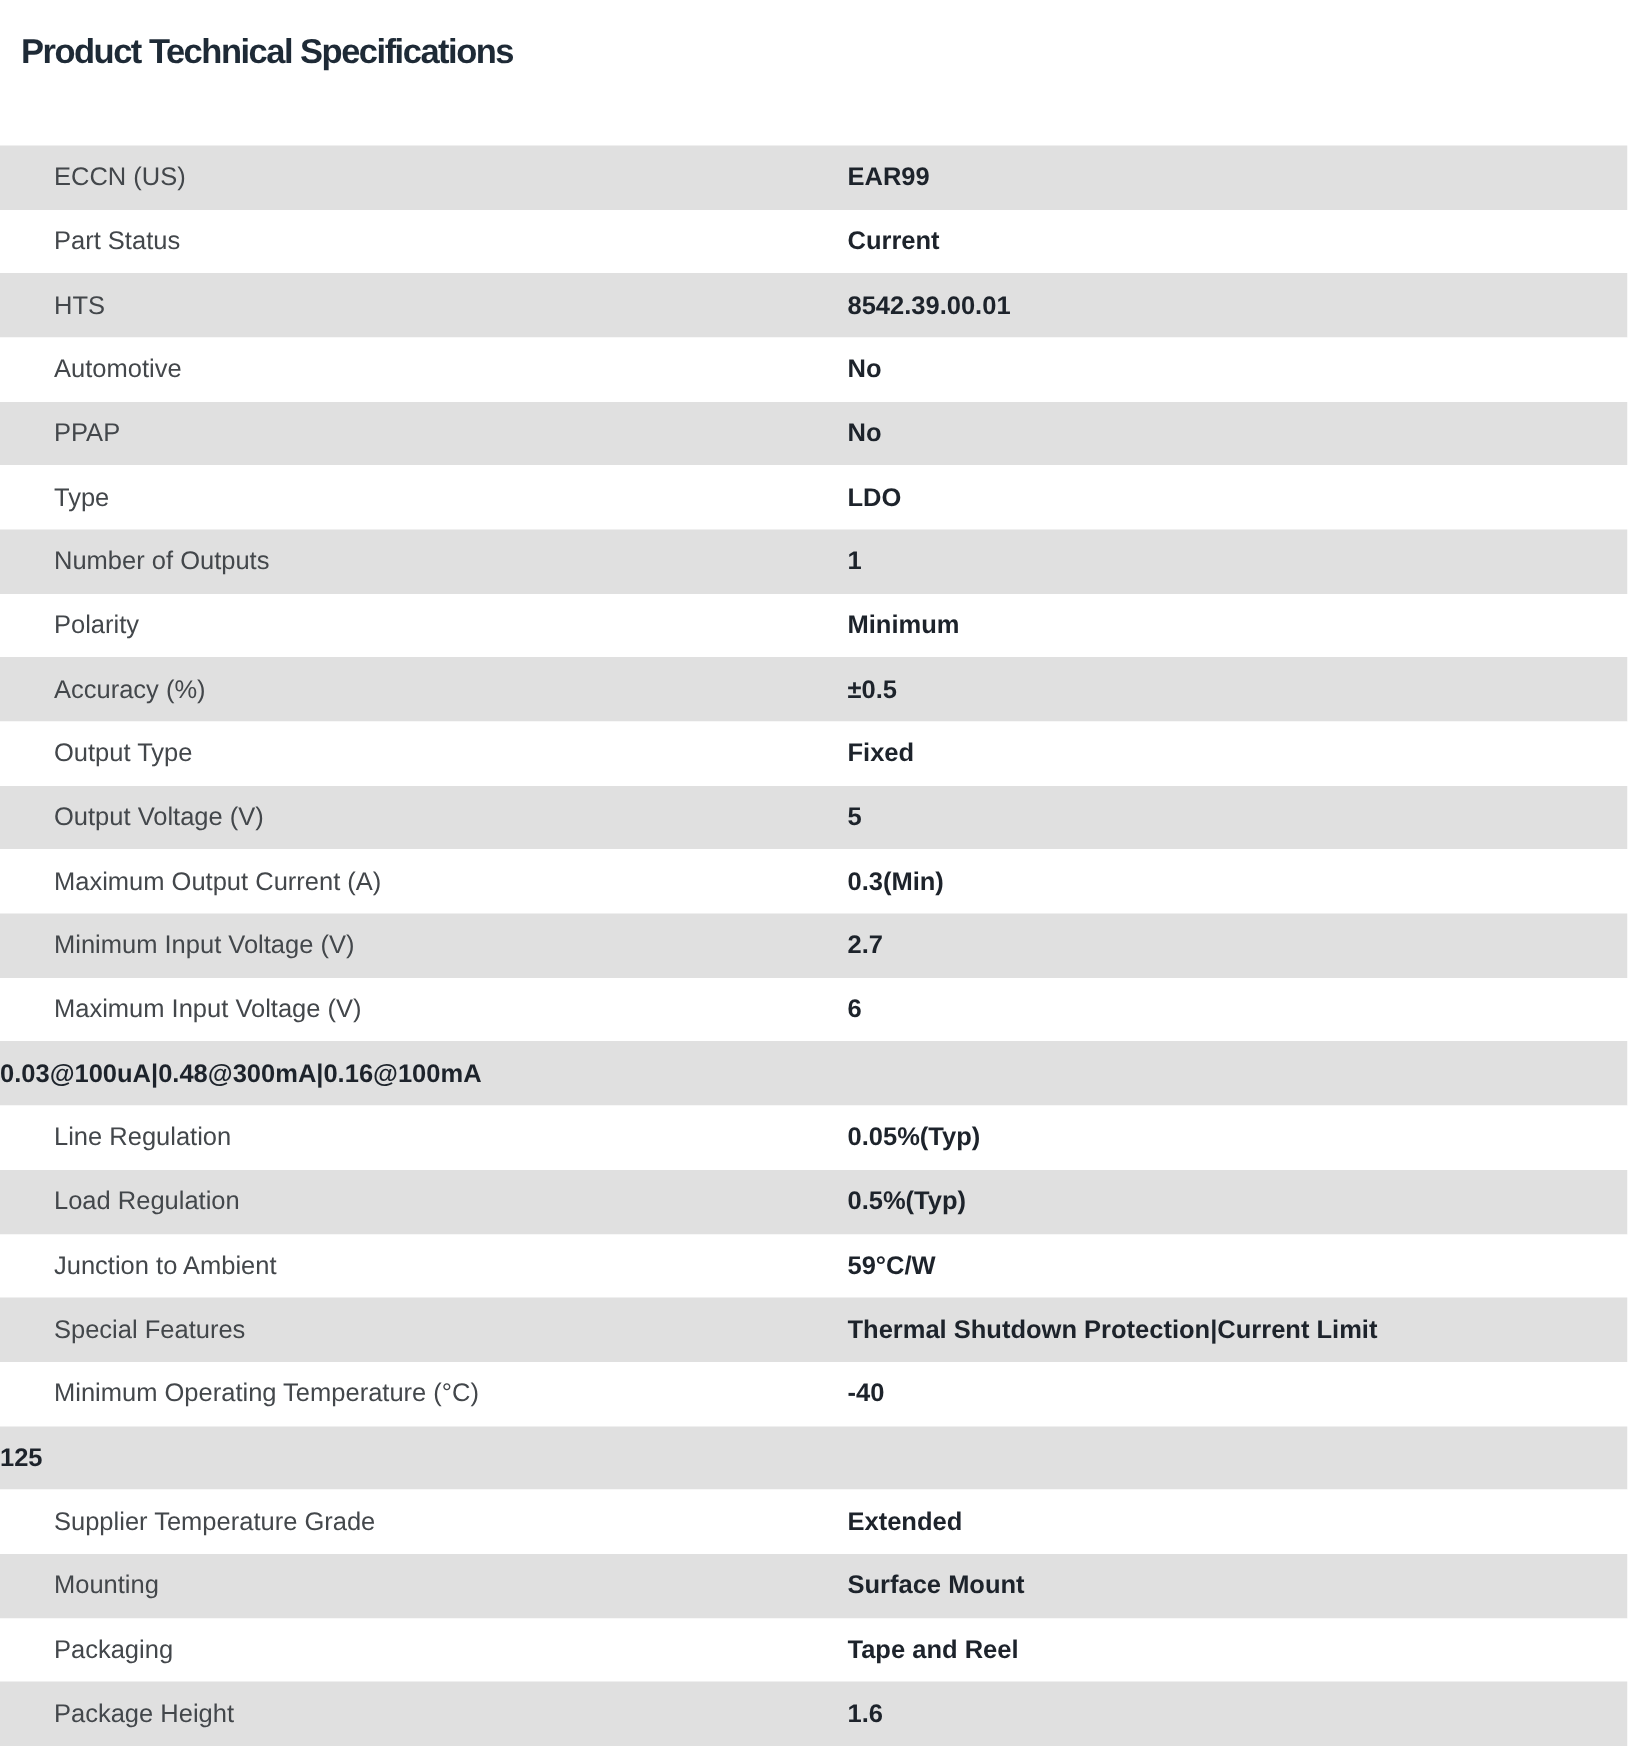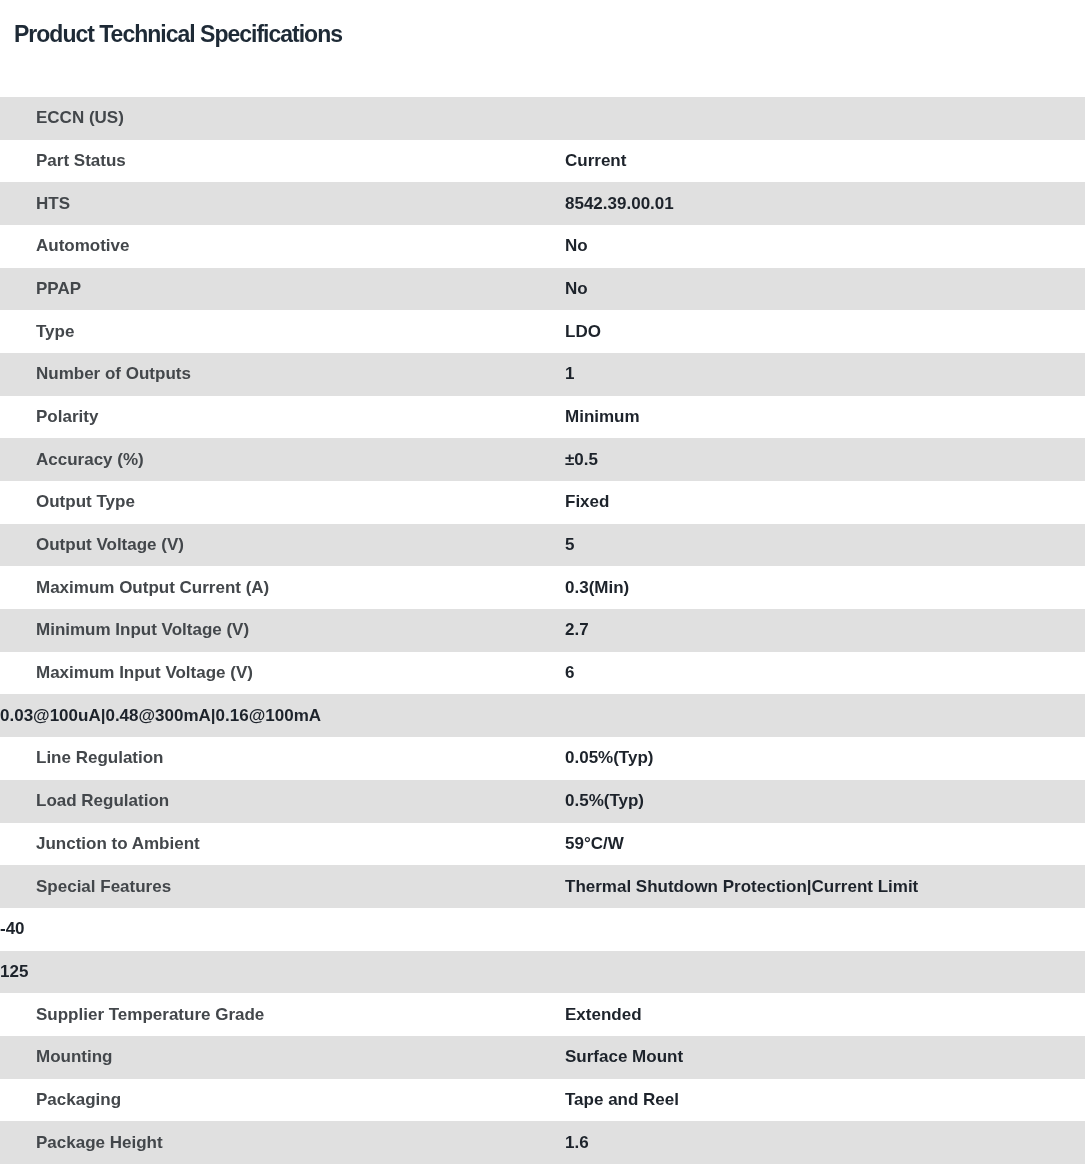--- a/index.html
+++ b/index.html
@@ -39,21 +39,21 @@
     background: var(--row-base);
   }
   .spec-row:nth-child(odd) {
     background: var(--row-alt);
   }
   .spec-label {
     width: 565px;
     padding-left: 36px;
     padding-right: 16px;
     font-size: 17px;
-    font-weight: 700;
+    font-weight: 400;
     color: var(--label-text);
     white-space: nowrap;
     overflow: hidden;
   }
   .spec-value {
     flex: 1;
     padding-right: 16px;
     font-size: 17px;
     font-weight: 700;
     color: var(--value-text);
@@ -62,20 +62,21 @@
   }
 </style>
 </head>
 <body>
 
 <h1 class="page-title">Product Technical Specifications</h1>
 
 <div class="spec-table" id="spec-table">
   <div class="spec-row">
     <div class="spec-label">ECCN (US)</div>
+    <div class="spec-value">EAR99</div>
   </div>
 
   <div class="spec-row">
     <div class="spec-label">Part Status</div>
     <div class="spec-value">Current</div>
   </div>
 
   <div class="spec-row">
     <div class="spec-label">HTS</div>
     <div class="spec-value">8542.39.00.01</div>
@@ -154,20 +155,21 @@
     <div class="spec-label">Junction to Ambient</div>
     <div class="spec-value">59°C/W</div>
   </div>
 
   <div class="spec-row">
     <div class="spec-label">Special Features</div>
     <div class="spec-value">Thermal Shutdown Protection|Current Limit</div>
   </div>
 
   <div class="spec-row">
+    <div class="spec-label">Minimum Operating Temperature (°C)</div>
     <div class="spec-value">-40</div>
   </div>
 
   <div class="spec-row">
     <div class="spec-value">125</div>
   </div>
 
   <div class="spec-row">
     <div class="spec-label">Supplier Temperature Grade</div>
     <div class="spec-value">Extended</div>

